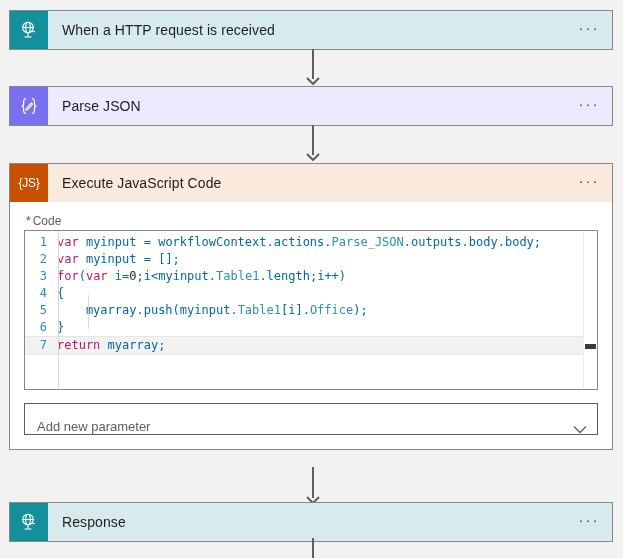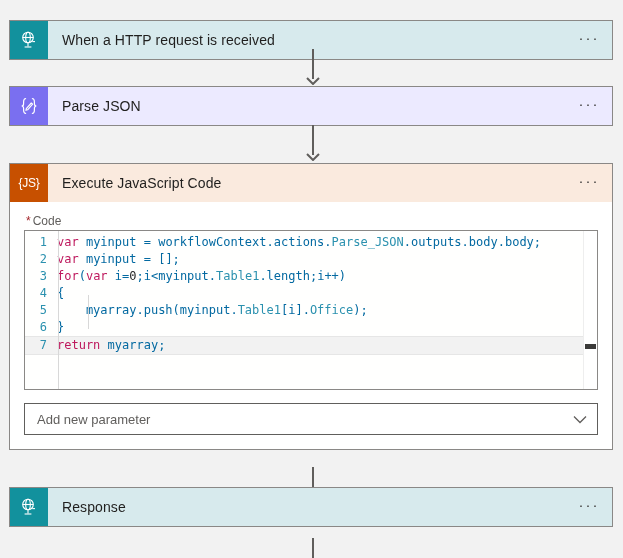--- a/index.html
+++ b/index.html
@@ -176,38 +176,38 @@
     height: 5px;
     background: #3b3a39;
   }
 
   .param-dropdown {
     margin-top: 13px;
     height: 32px;
     border: 1px solid #605e5c;
     background: #ffffff;
     display: flex;
-    align-items: center;
+    align-items: flex-end;
     padding: 0 10px 0 12px;
     box-sizing: border-box;
   }
   .param-dropdown .ph {
     flex: 1;
     font-size: 13px;
     color: #605e5c;
   }
   .chev {
     width: 14px;
     height: 9px;
   }
 </style>
 </head>
 <body>
 
-<div class="card theme-http" style="top:20px;">
+<div class="card theme-http" style="top:10px;">
   <div class="card-header">
     <div class="card-icon">
       <svg width="20" height="20" viewBox="0 0 20 20" aria-hidden="true">
         <circle cx="9" cy="7.5" r="5.3" fill="none" stroke="#ffffff" stroke-width="1.1"></circle>
         <ellipse cx="9" cy="7.5" rx="2.3" ry="5.3" fill="none" stroke="#ffffff" stroke-width="1.1"></ellipse>
         <line x1="3.7" y1="7.5" x2="14.3" y2="7.5" stroke="#ffffff" stroke-width="1.1"></line>
         <line x1="9" y1="12.8" x2="9" y2="16.4" stroke="#ffffff" stroke-width="1.1"></line>
         <line x1="5.6" y1="17" x2="12.4" y2="17" stroke="#ffffff" stroke-width="1.1"></line>
         <line x1="13.3" y1="11.6" x2="16" y2="11.6" stroke="#ffffff" stroke-width="1.1"></line>
       </svg>
@@ -285,21 +285,21 @@
   </div>
 </div>
 
 <div class="connector" style="top:467px;height:38px;">
   <div class="stem" style="height:31px;"></div>
   <svg class="head" style="top:29px;" viewBox="0 0 14 8" aria-hidden="true">
     <polyline points="1,1 7,7 13,1" fill="none" stroke="#605e5c" stroke-width="2"></polyline>
   </svg>
 </div>
 
-<div class="card theme-http" style="top:487px;">
+<div class="card theme-http" style="top:502px;">
   <div class="card-header">
     <div class="card-icon">
       <svg width="20" height="20" viewBox="0 0 20 20" aria-hidden="true">
         <circle cx="9" cy="7.5" r="5.3" fill="none" stroke="#ffffff" stroke-width="1.1"></circle>
         <ellipse cx="9" cy="7.5" rx="2.3" ry="5.3" fill="none" stroke="#ffffff" stroke-width="1.1"></ellipse>
         <line x1="3.7" y1="7.5" x2="14.3" y2="7.5" stroke="#ffffff" stroke-width="1.1"></line>
         <line x1="9" y1="12.8" x2="9" y2="16.4" stroke="#ffffff" stroke-width="1.1"></line>
         <line x1="5.6" y1="17" x2="12.4" y2="17" stroke="#ffffff" stroke-width="1.1"></line>
         <line x1="13.3" y1="11.6" x2="16" y2="11.6" stroke="#ffffff" stroke-width="1.1"></line>
       </svg>

